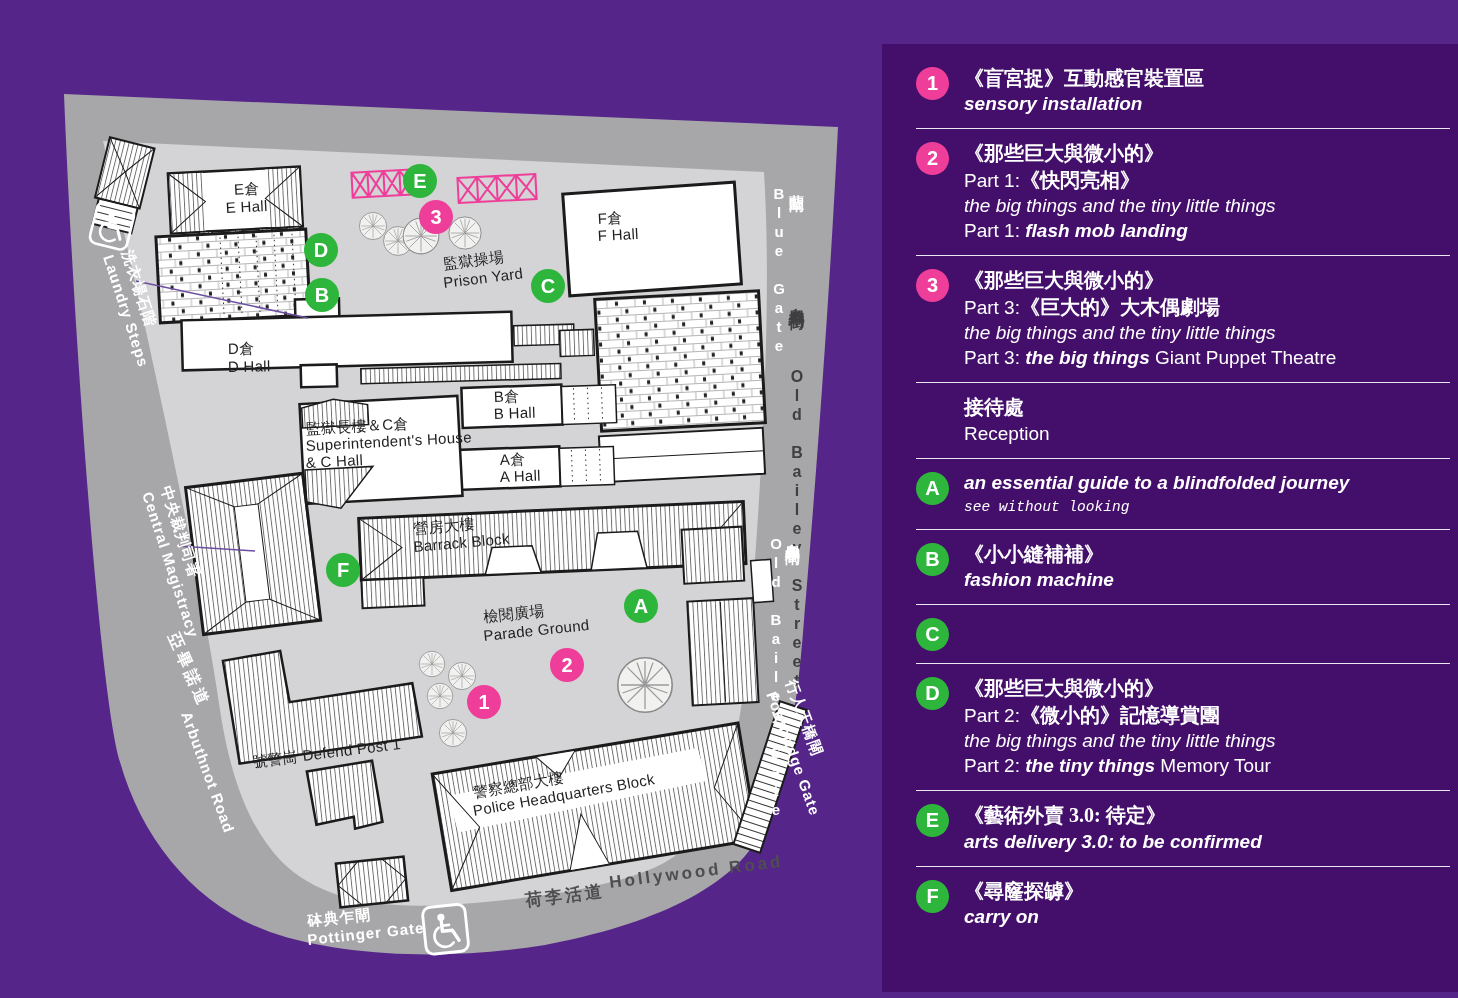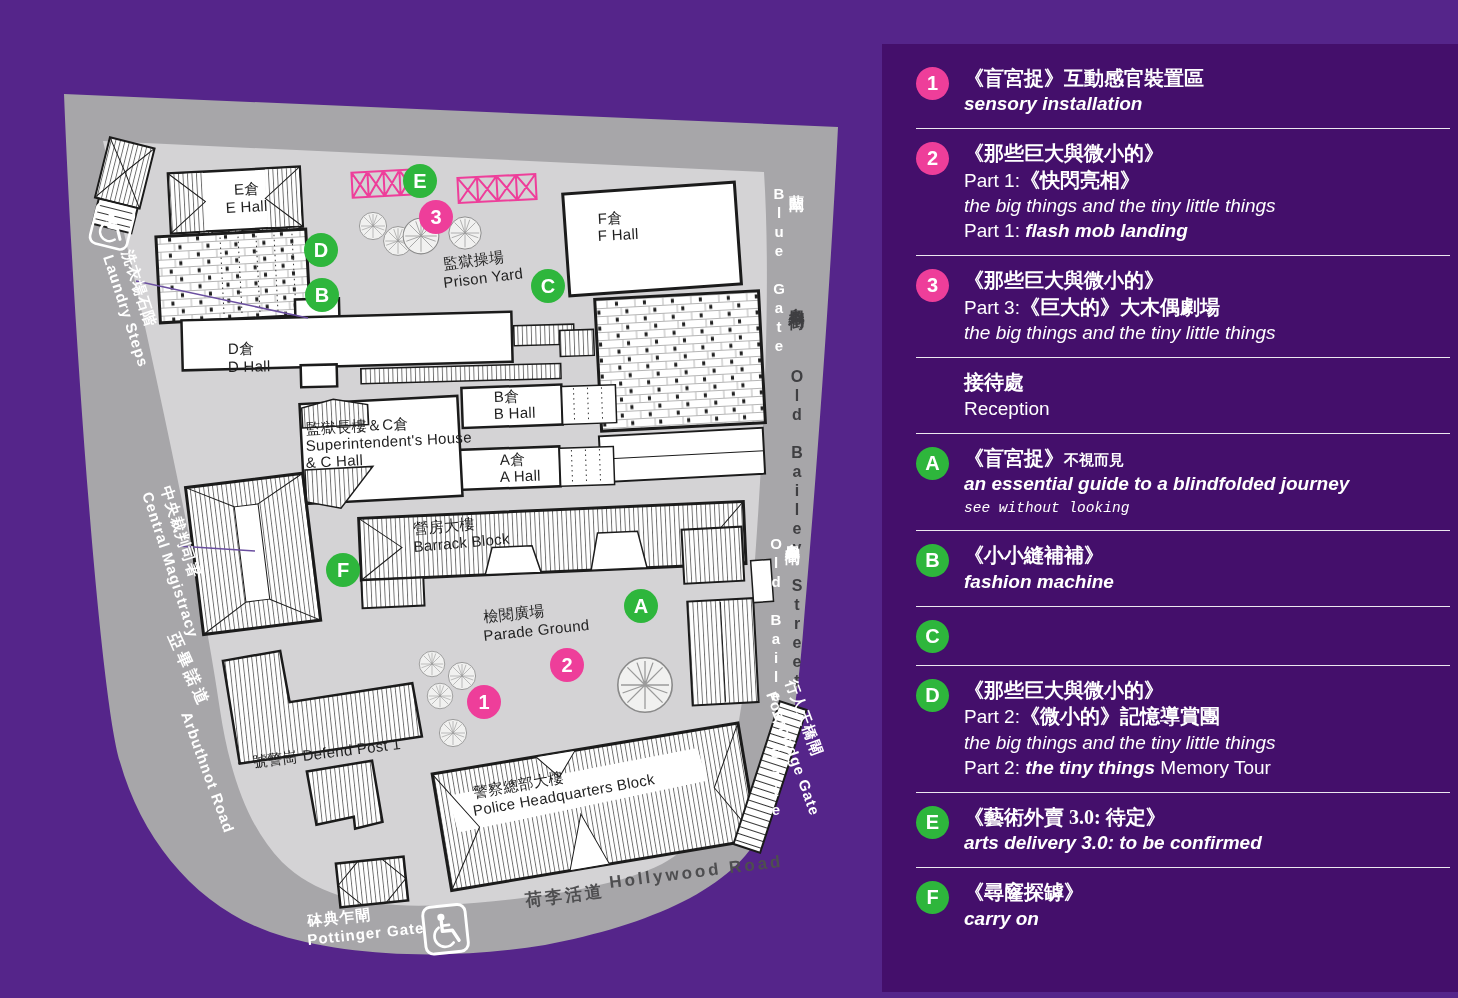--- a/index.html
+++ b/index.html
@@ -342,35 +342,35 @@
           </div>
         </div>
         <div class="lrow">
           <div class="lmark">
             <span class="dot pink">3</span>
           </div>
           <div class="ltxt">
             <div><span class="seg-zh">《那些巨大與微小的》</span></div>
             <div><span class="seg-reg">Part 3:</span><span class="seg-zh">《巨大的》大木偶劇場</span></div>
             <div><span class="seg-it">the big things and the tiny little things</span></div>
+            <div><span class="seg-reg">Part 3: </span><span class="seg-bi">the big things</span><span class="seg-reg"> Giant Puppet Theatre</span></div>
           </div>
         </div>
         <div class="lrow">
           <div class="lmark"></div>
           <div class="ltxt">
             <div><span class="seg-zh">接待處</span></div>
             <div><span class="seg-reg">Reception</span></div>
           </div>
         </div>
         <div class="lrow">
           <div class="lmark">
             <span class="dot green">A</span>
           </div>
           <div class="ltxt">
-            <div><span class="seg-zh">《盲宮捉》</span><span class="seg-zhsm">不視而見</span></div>
             <div><span class="seg-bi">an essential guide to a blindfolded journey</span></div>
             <div><span class="seg-smit">see without looking</span></div>
           </div>
         </div>
         <div class="lrow">
           <div class="lmark">
             <span class="dot green">B</span>
           </div>
           <div class="ltxt">
             <div><span class="seg-zh">《小小縫補補》</span></div>

